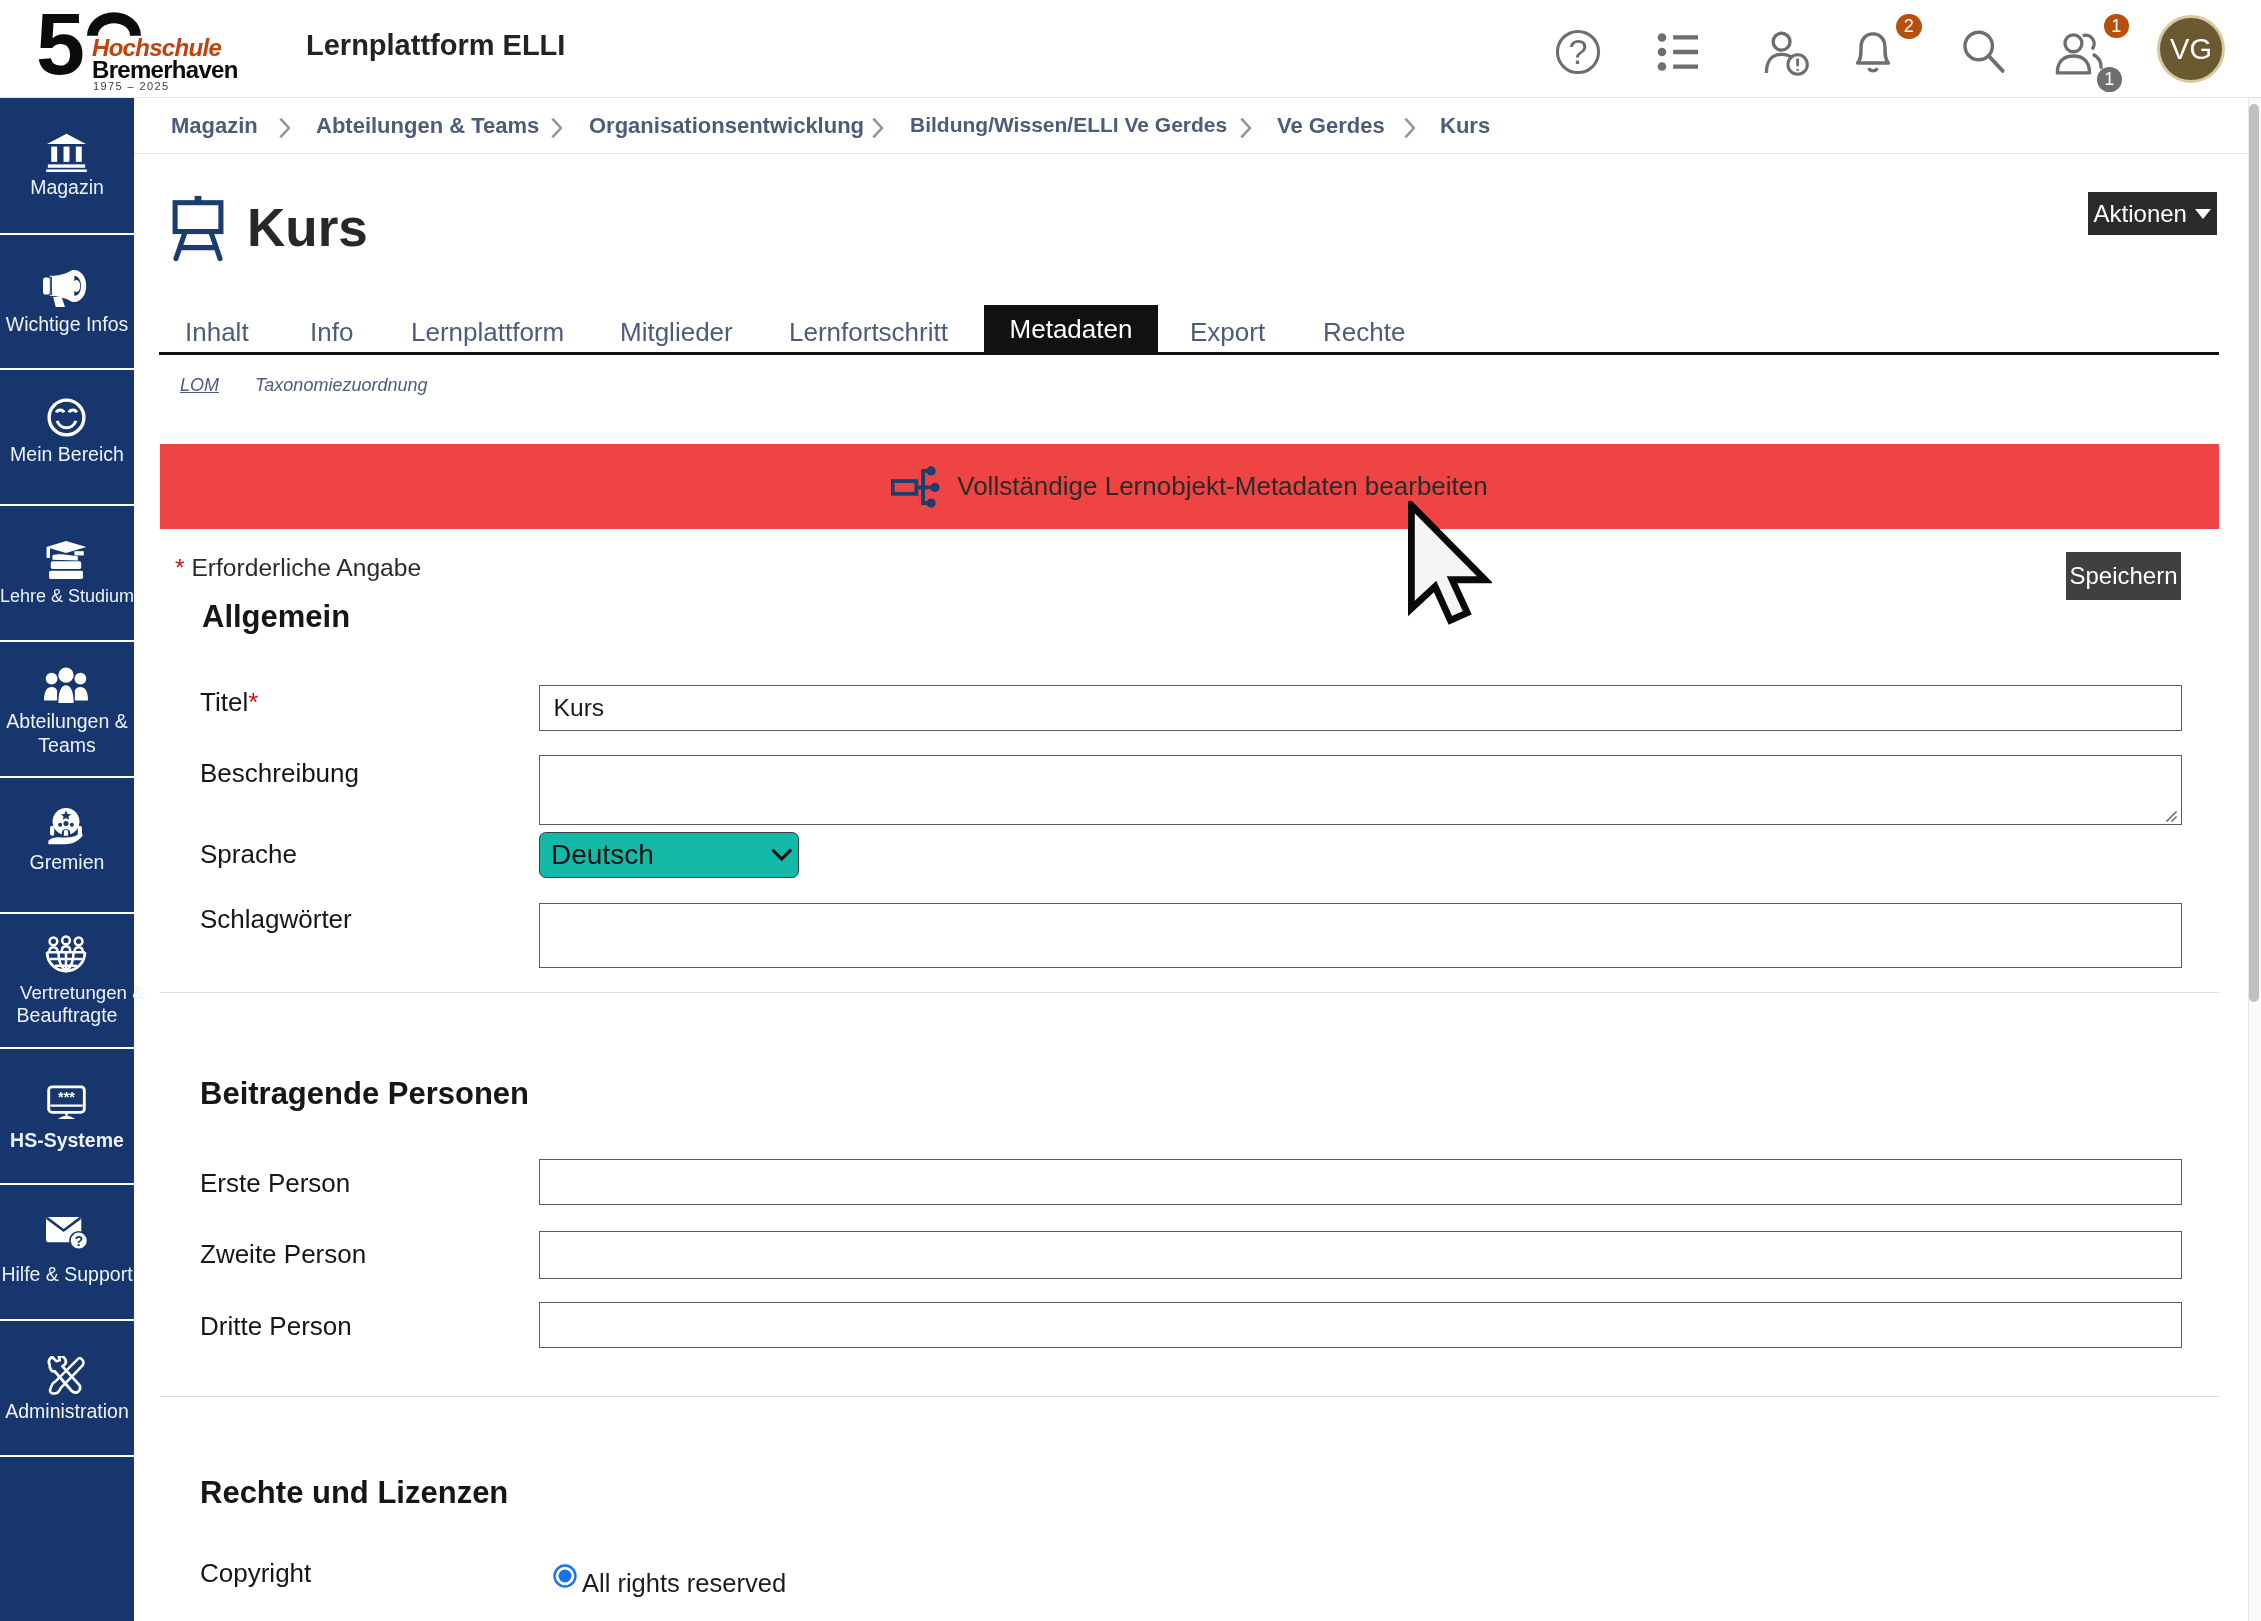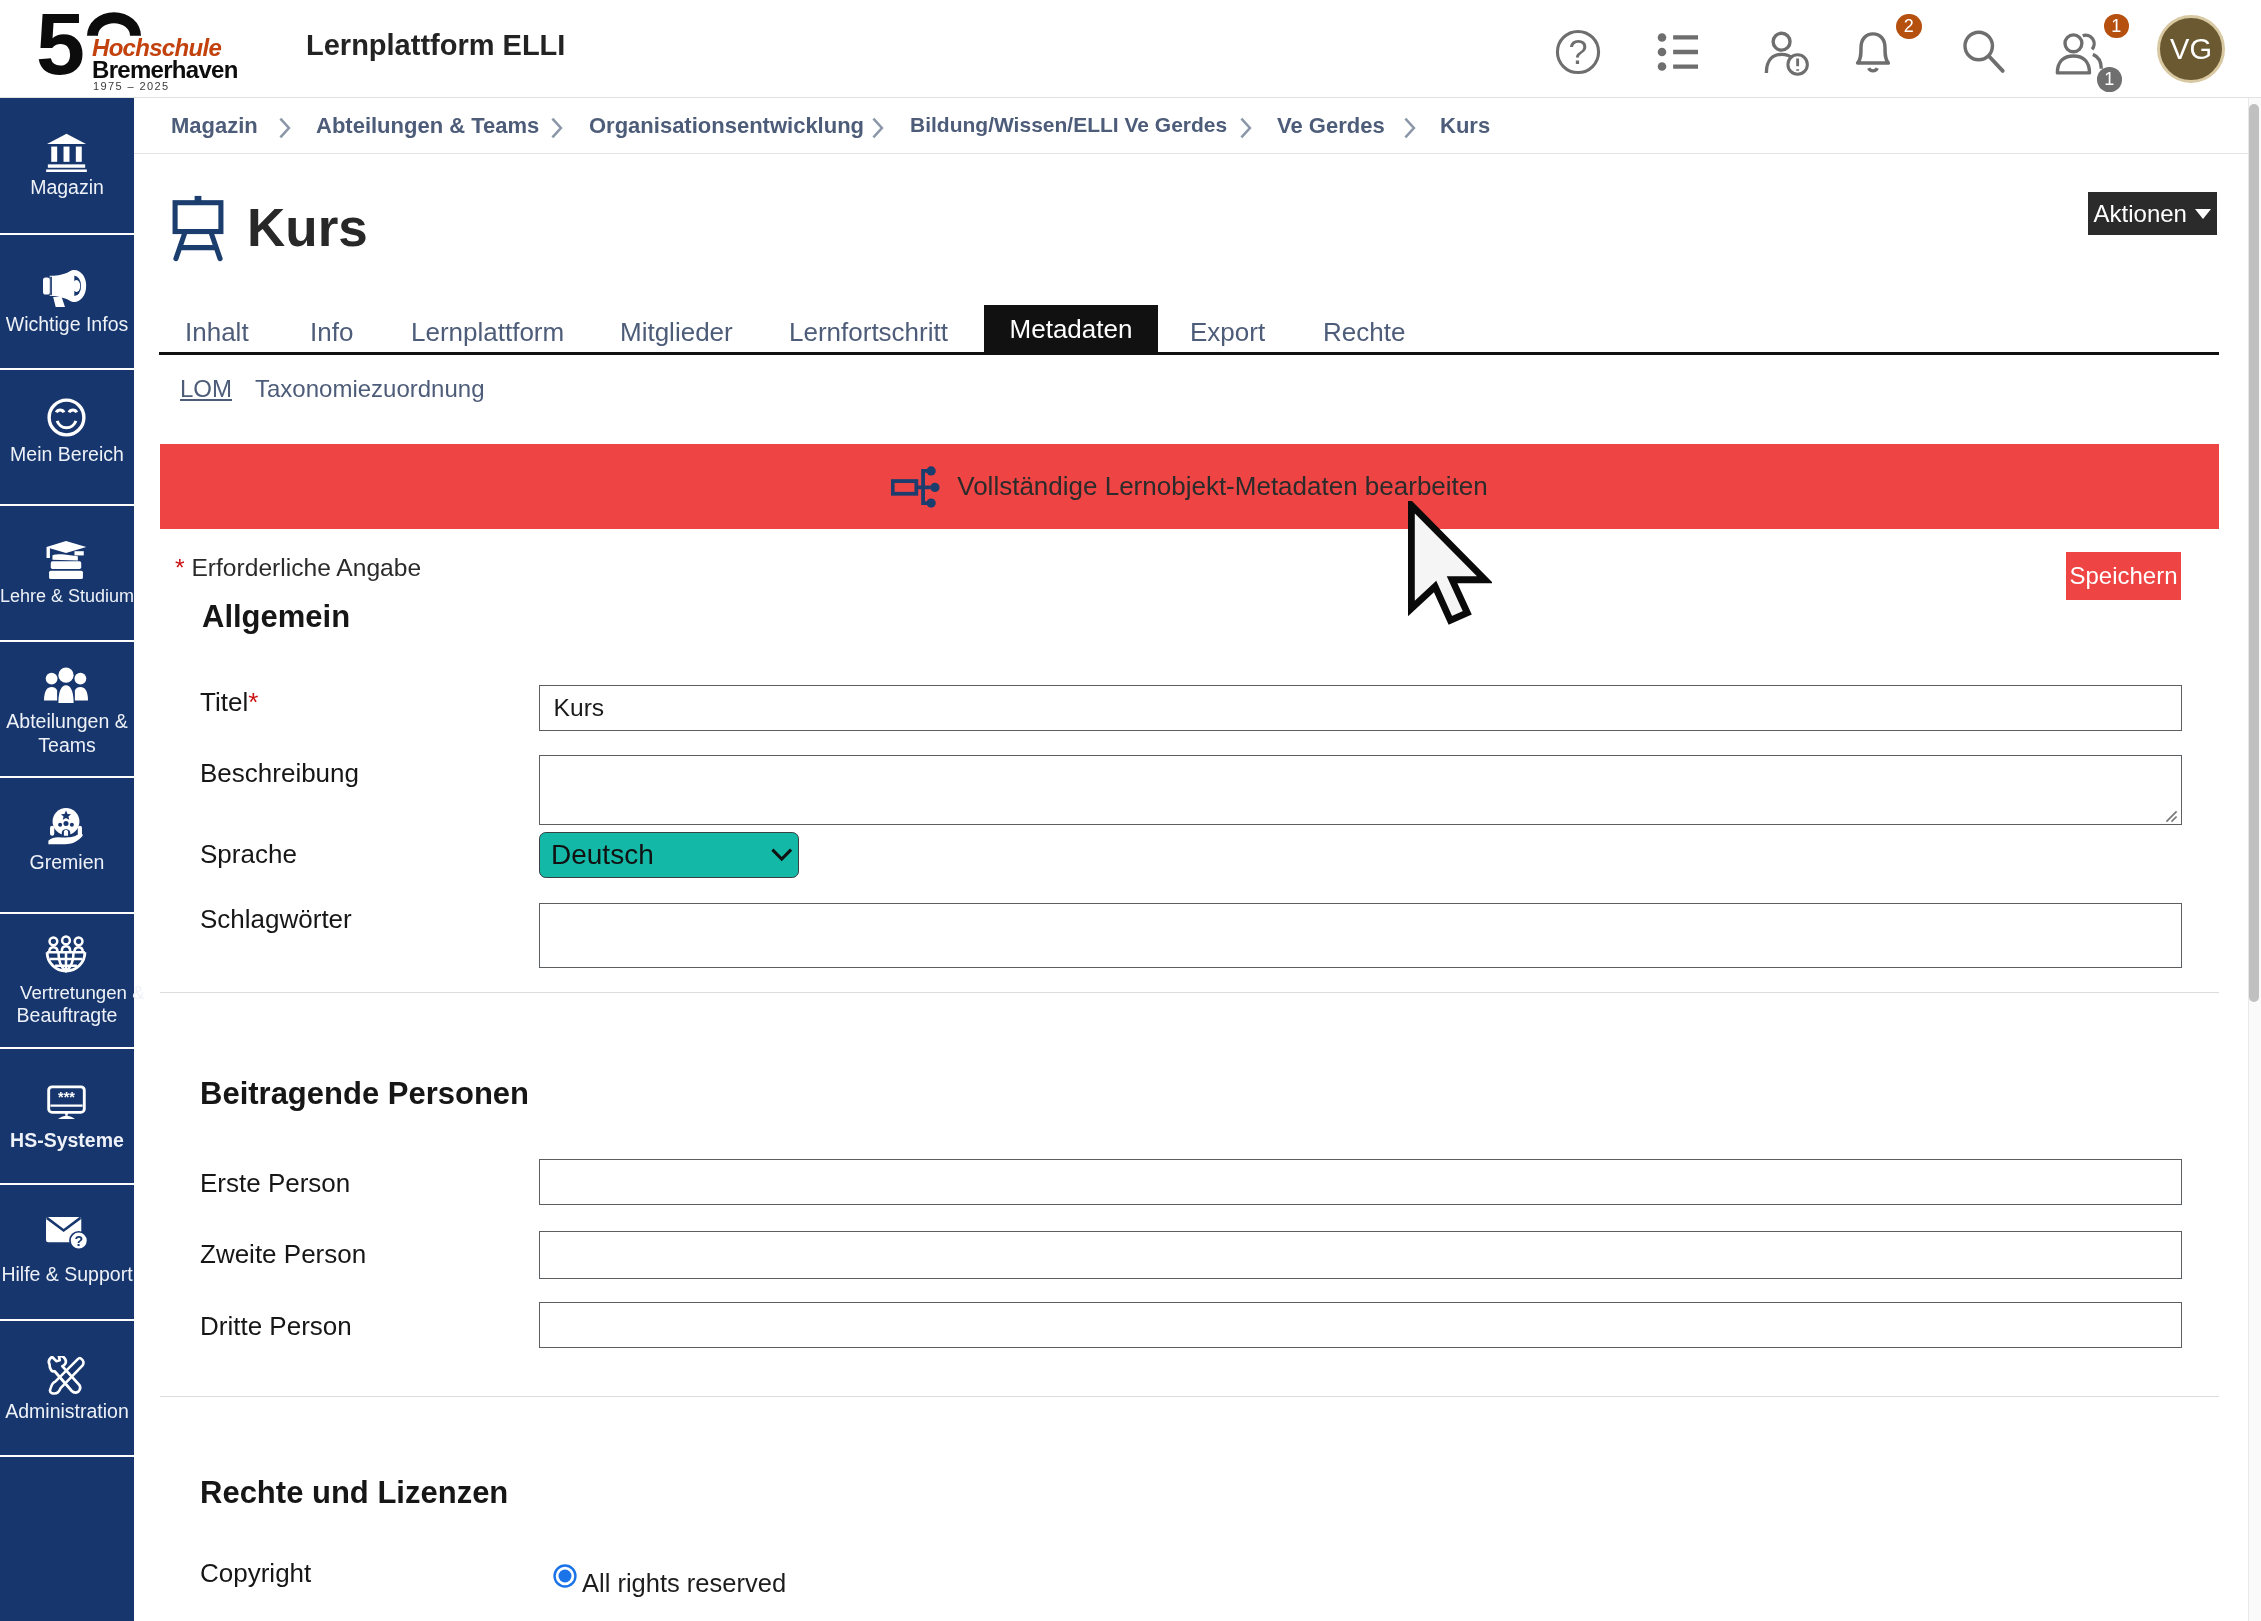--- a/index.html
+++ b/index.html
@@ -45,29 +45,29 @@
   #aktionen { position:absolute; left:2088px; top:192px; width:129px; height:43px; background:#2b2b2b;
     color:#fff; font-size:24px; display:flex; align-items:center; justify-content:center; gap:8.5px; }
   .caret-down { width:0; height:0; border-left:8.5px solid transparent; border-right:8.5px solid transparent;
     border-top:10.2px solid #fff; }
 
   
   .tab { position:absolute; top:317px; font-size:26px; color:#4d5c78; white-space:nowrap; }
   #tabline { position:absolute; left:159px; top:352px; width:2060px; height:3.4px; background:#111; }
   #tab-active { position:absolute; left:984px; top:305px; width:174px; height:48px; background:#111;
     color:#fff; font-size:26px; display:flex; align-items:center; justify-content:center; }
-  .subnav { position:absolute; top:375px; font-size:24px; color:#4d5c78; }
+  .subnav { position:absolute; top:375px; font-size:18px; color:#4d5c78;font-style:italic; }
 
   
   #graybar { position:absolute; left:160px; top:444px; width:2059px; height:85px; background:#ef4444;
     display:flex; align-items:center; justify-content:center; gap:17px; }
   #graybar .gtext { font-size:26px; color:#2b2b2b; }
 
   
-  #speichern { position:absolute; left:2066px; top:552px; width:115px; height:48px; background:#ef4444;
+  #speichern { position:absolute; left:2066px; top:552px; width:115px; height:48px; background:#404040;
     color:#fff; font-size:24px; display:flex; align-items:center; justify-content:center; }
   .req { color:#cc1111; }
   #reqnote { position:absolute; left:175px; top:554px; font-size:24.6px; color:#2b2b2b; }
   .h2 { position:absolute; font-size:31px; font-weight:bold; color:#161616; }
   .flabel { position:absolute; left:200px; font-size:26px; color:#161616; white-space:nowrap; }
   .finput { position:absolute; left:539px; width:1643px; background:#fff; border:1.7px solid #5c5f62;
     font-size:24.6px; color:#1a1a1a; padding-left:13.6px; display:flex; align-items:center; }
   .hr { position:absolute; left:160px; width:2059px; height:0.8px; background:#dcdcdc; }
 
   #select { position:absolute; left:539px; top:832px; width:260px; height:46px; border:1.7px solid #3c4043;

